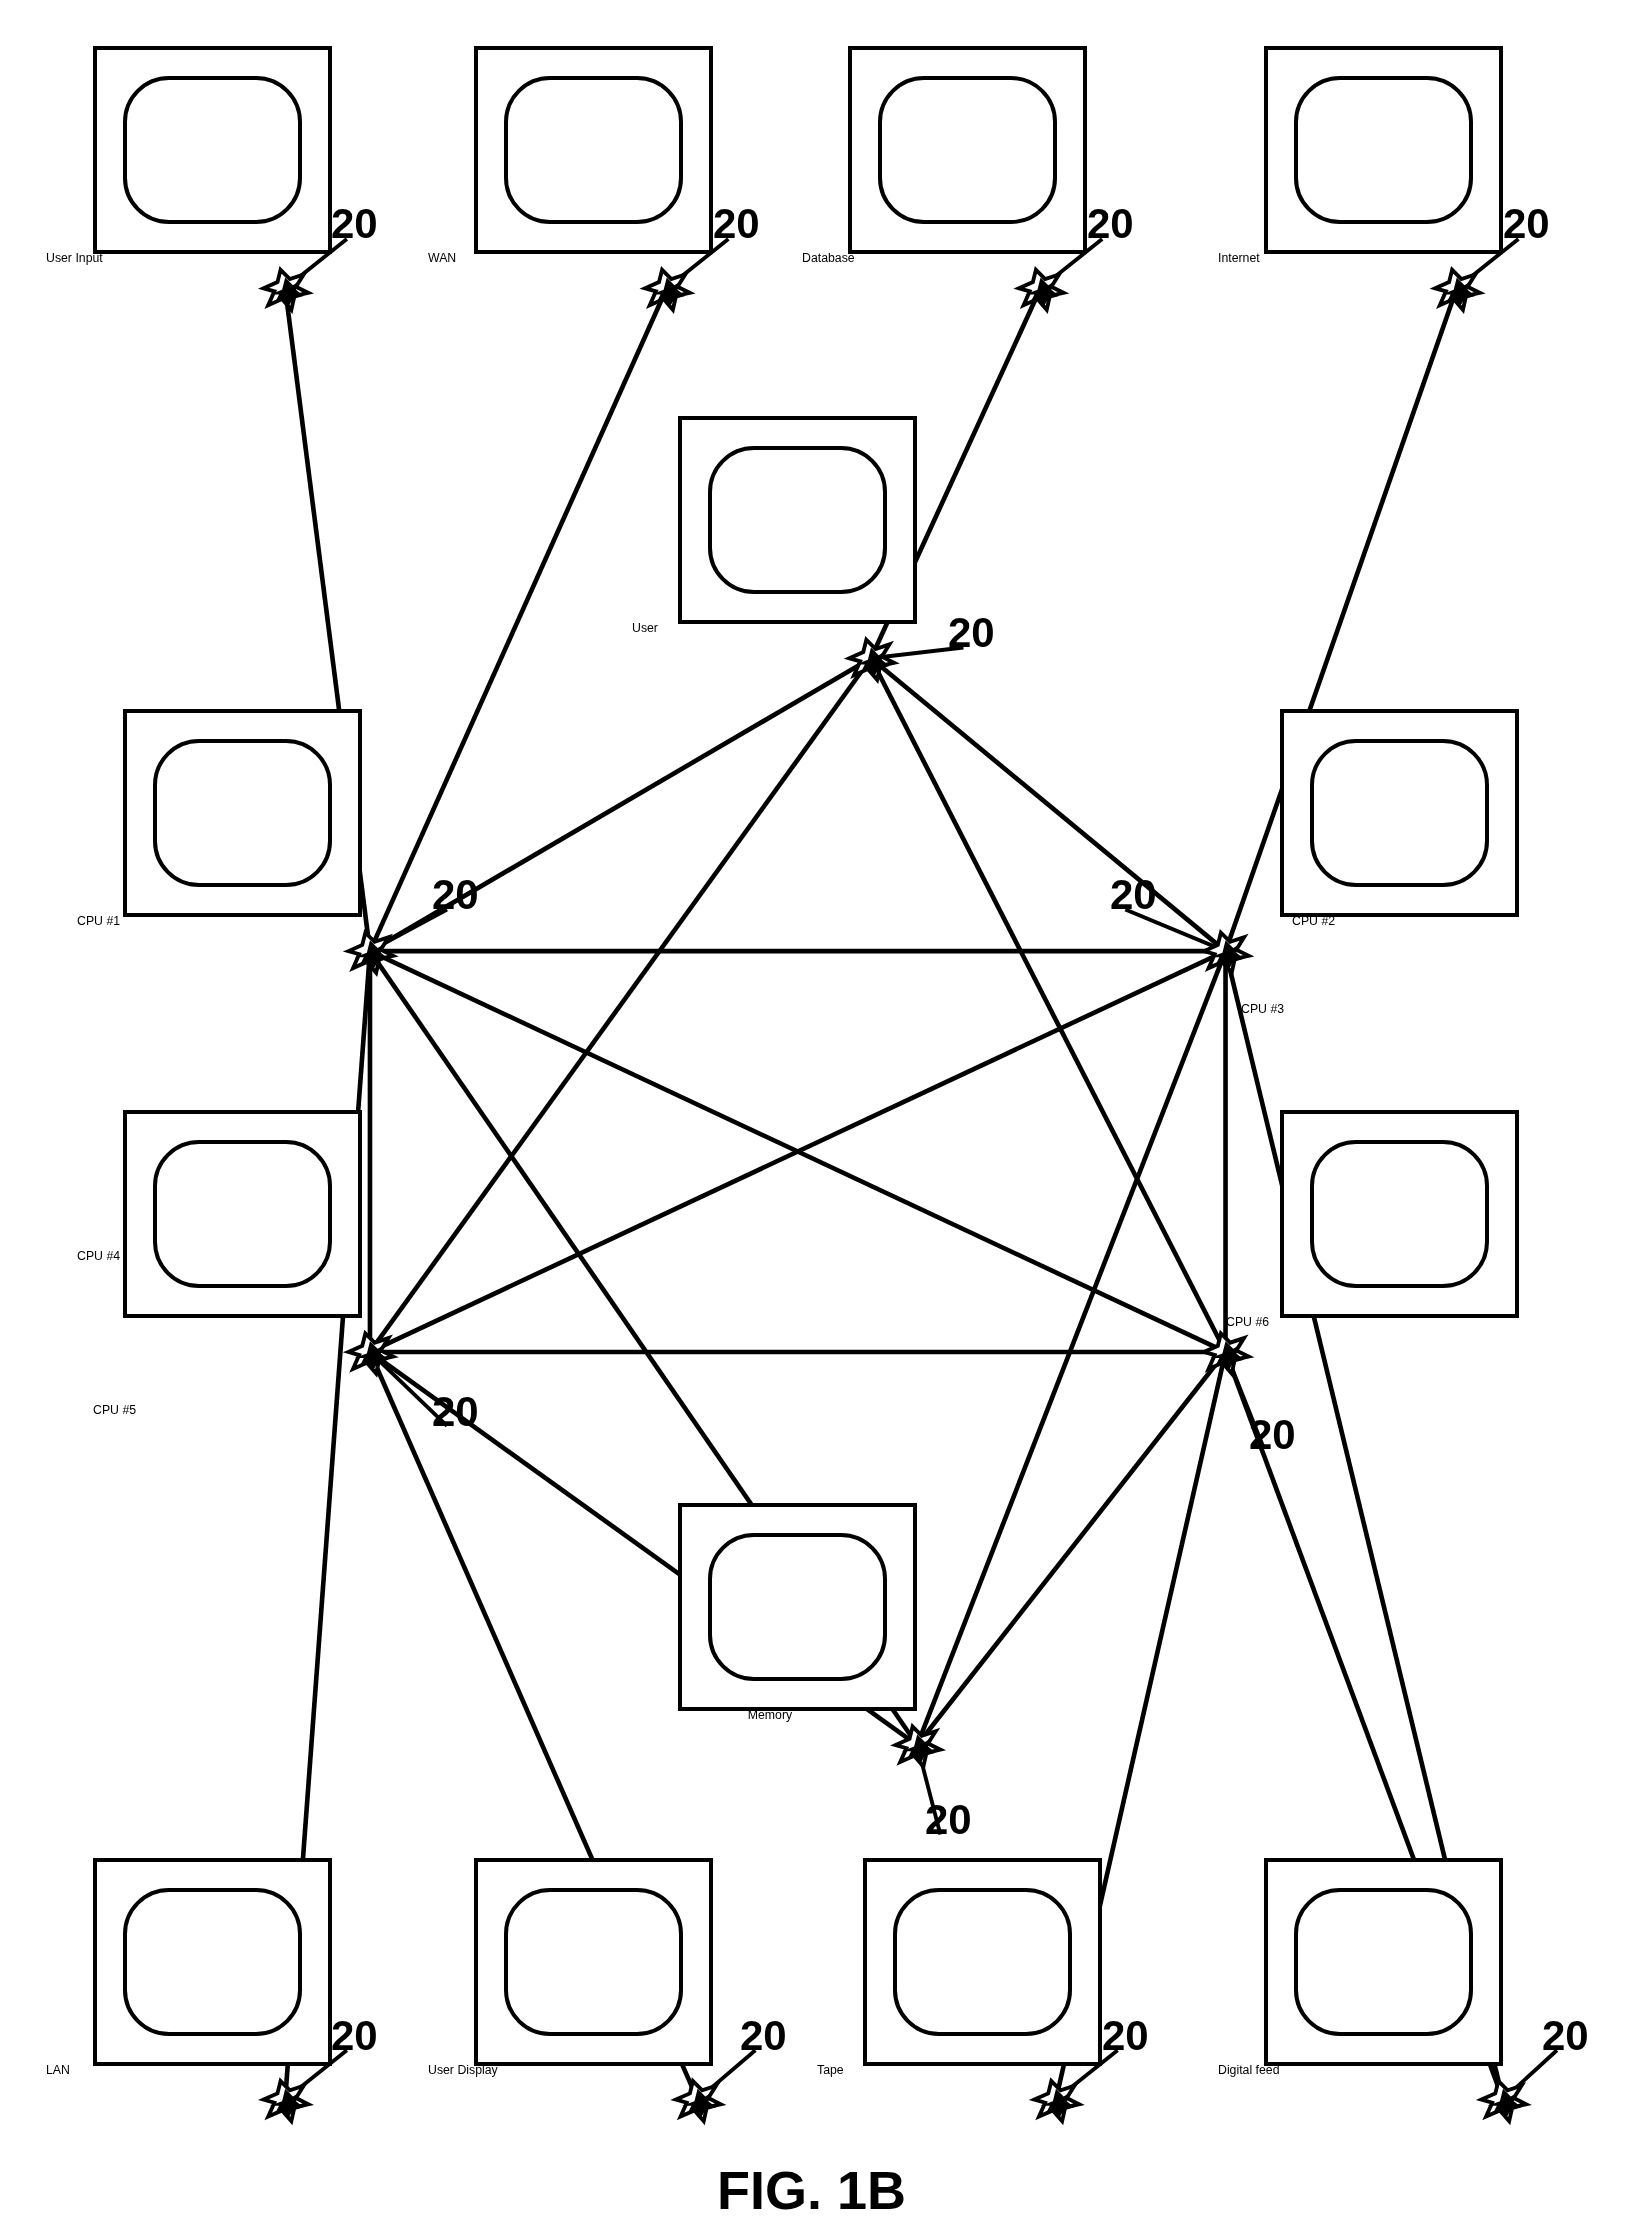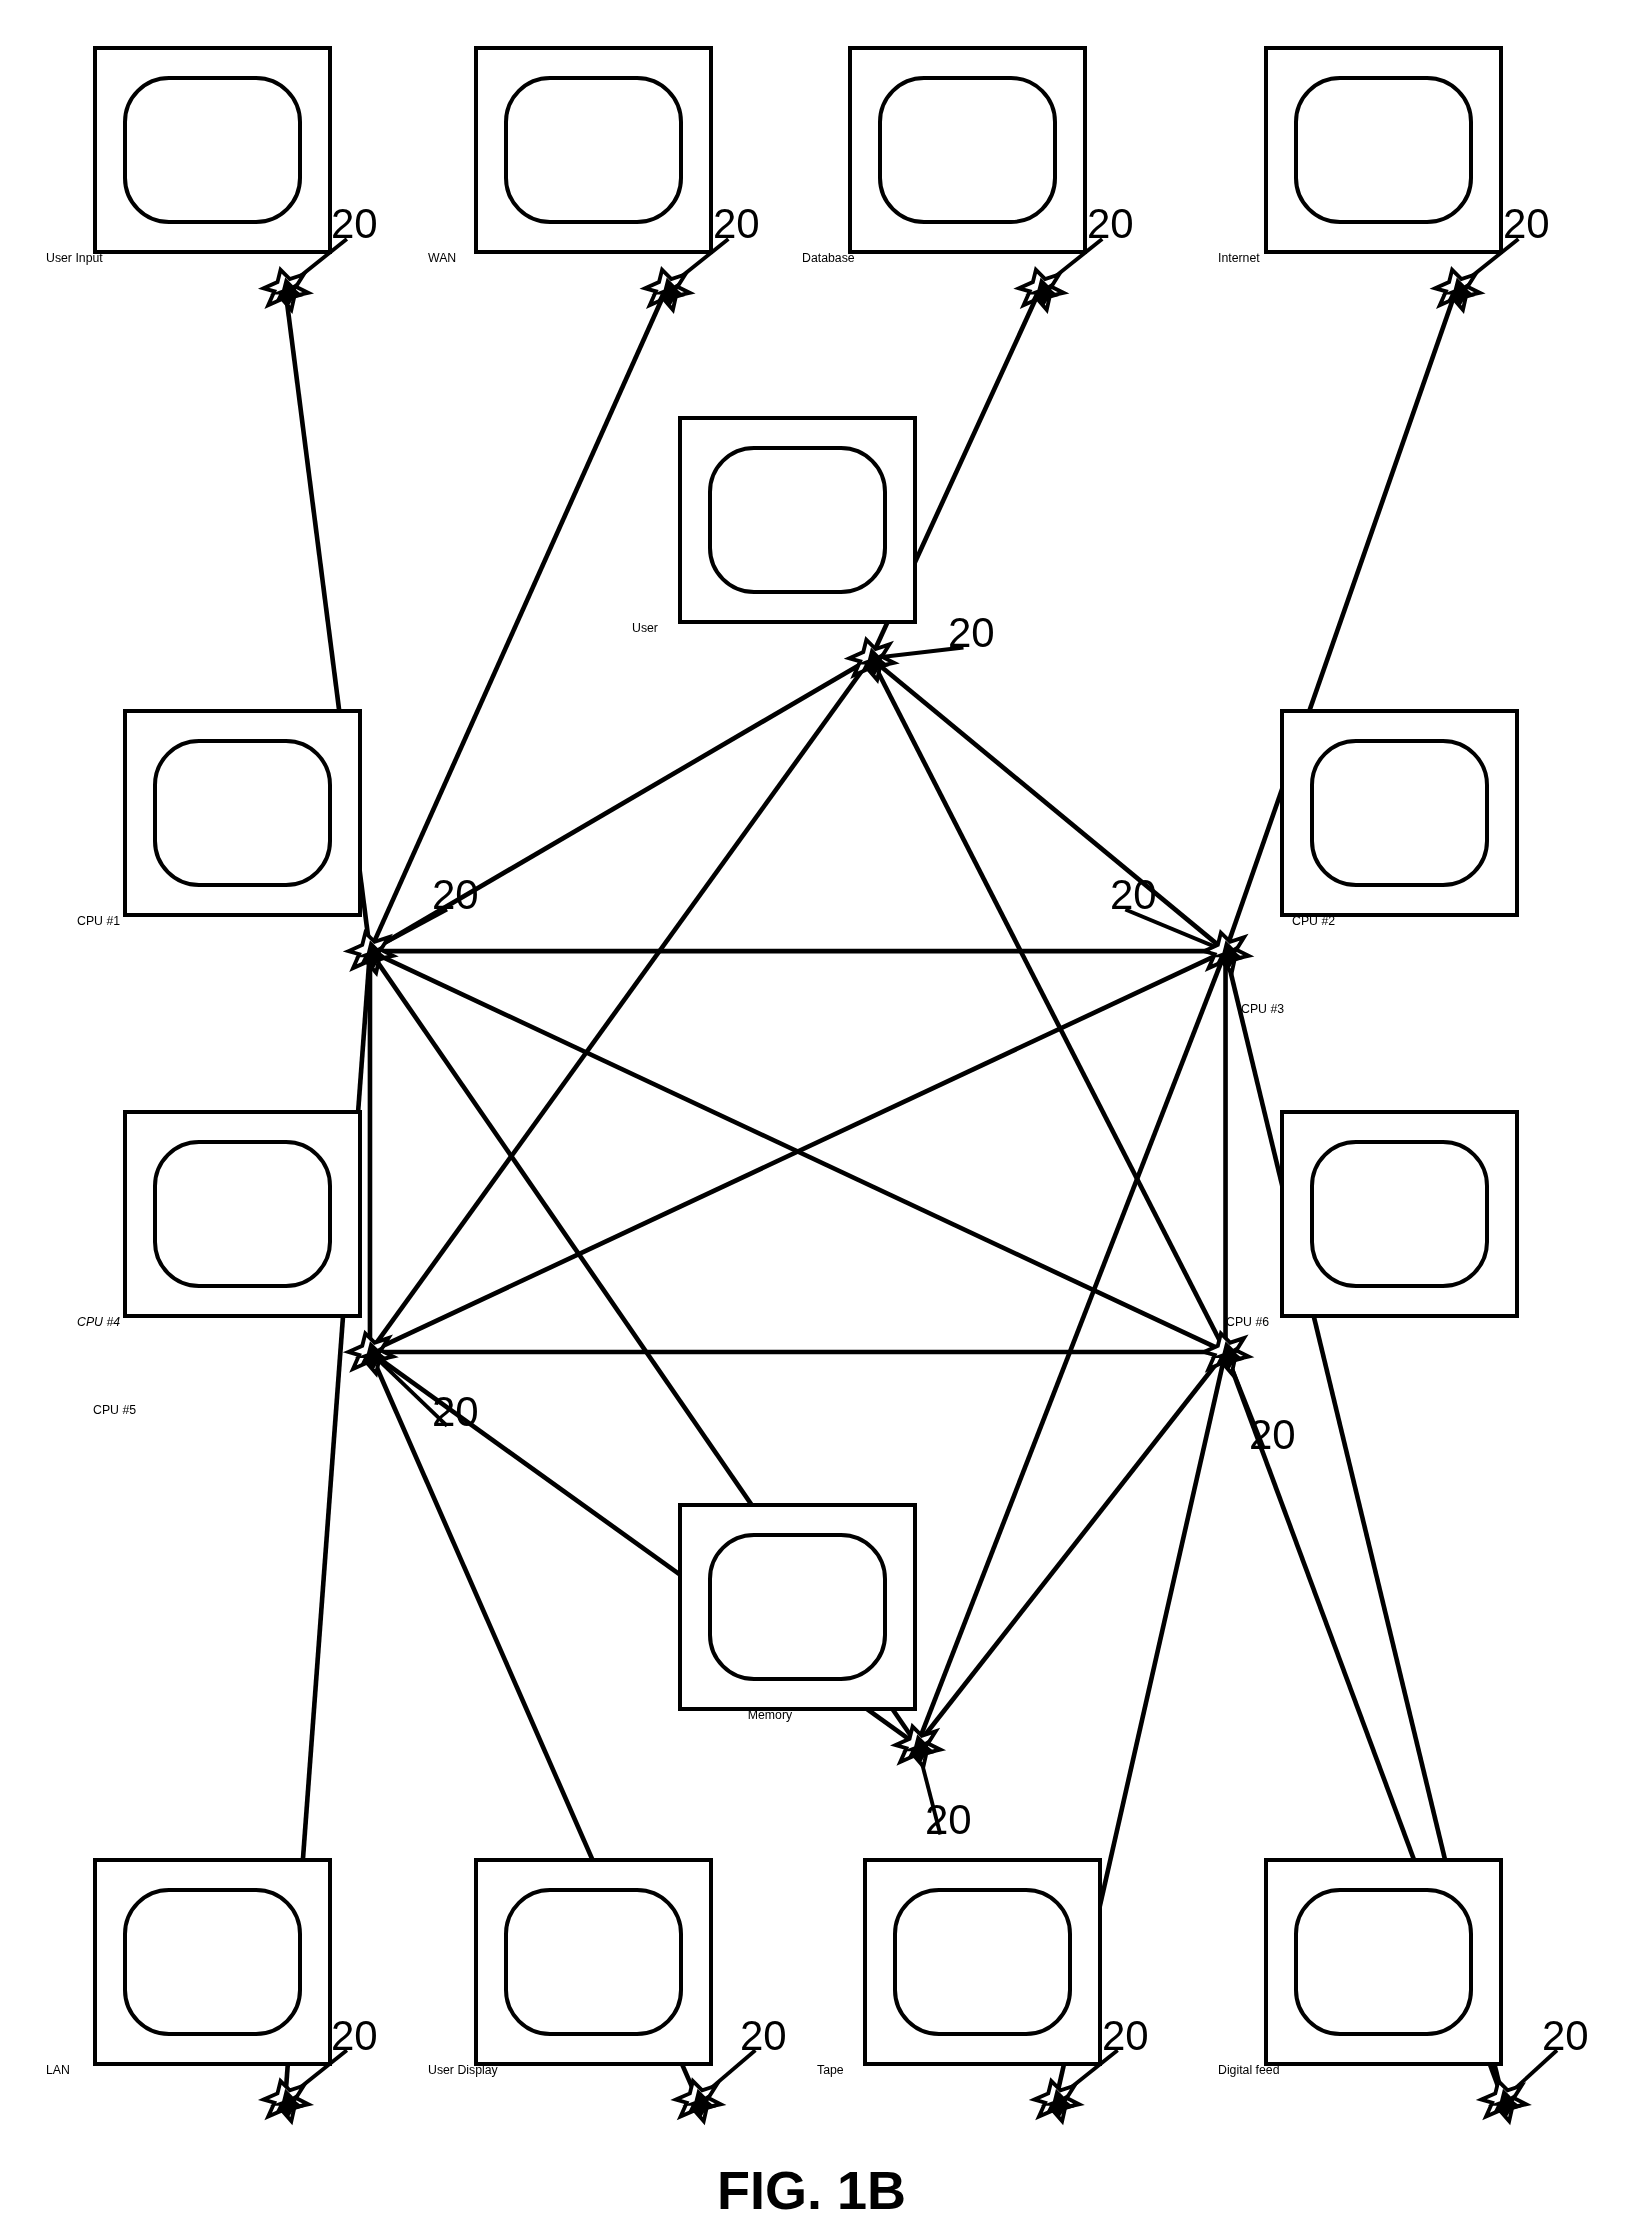--- a/index.html
+++ b/index.html
@@ -1,20 +1,20 @@
 <!DOCTYPE html>
 <html style="font-size:12.3px"><head>
 <meta charset="utf-8">
 <style>
   html,body{margin:0;padding:0;background:#fff;font-family:Arial,Helvetica,sans-serif}
   .stage{position:relative;width:1651px;height:2216px;background:#fff}
   svg.wires{position:absolute;inset:0}
   .monitor{border:4.6px solid #000;background:#fff;position:relative}
   .monitor .screen{position:absolute;border:4.6px solid #000;border-radius:46px}
-  .tag{position:absolute;font-weight:400;font-size:42px}
+  .tag{position:absolute;font-weight:700;font-size:42px}
   .fig{position:absolute;font-weight:700;font-size:54px}
 </style>
 </head>
 <body>
 
 <div class="stage">
   <svg class="wires" width="1651" height="2216" viewBox="0 0 2142 2875">
     <defs>
       <g id="burst">
         <path d="M-28,0 L-10,-8 L-6,-24 L6,-12 L24,-18 L14,-2 L30,6 L12,10 L8,28 L-4,14 L-22,22 L-14,4 Z" fill="#fff" stroke="#000" stroke-width="5"></path>
@@ -104,21 +104,21 @@
         <div class="screen" style="inset: 26px;"></div>
       </div>
       <div class="label" style="position: absolute; left: 77px; top: 914px; width: 331px;">CPU #1</div>
       <div class="monitor" style="left: 1280px; top: 709px; width: 231px; height: 200px; position: absolute;">
         <div class="screen" style="inset: 26px;"></div>
       </div>
       <div class="label" style="position: absolute; left: 1292px; top: 914px; width: 331px;">CPU #2</div>
       <div class="monitor" style="left: 123px; top: 1110px; width: 231px; height: 200px; position: absolute;">
         <div class="screen" style="inset: 26px;"></div>
       </div>
-      <div class="label" style="position: absolute; left: 77px; top: 1315px; width: 331px; font-style: italic;">CPU #4</div>
+      <div class="label" style="position: absolute; left: 77px; top: 1249px; width: 331px;">CPU #4</div>
       <div class="monitor" style="left: 1280px; top: 1110px; width: 231px; height: 200px; position: absolute;">
         <div class="screen" style="inset: 26px;"></div>
       </div>
       <div class="label" style="position: absolute; left: 1226px; top: 1315px; width: 331px;">CPU #6</div>
       <div class="label center" style="position: absolute; left: 1241px; top: 1002px; width: 301px;">CPU #3</div>
       <div class="label center" style="position: absolute; left: 93px; top: 1403px; width: 301px;">CPU #5</div>
       <div class="monitor" style="left: 678px; top: 1503px; width: 231px; height: 200px; position: absolute;">
         <div class="screen" style="inset: 26px;"></div>
       </div>
       <div class="label center" style="position: absolute; left: 608px; top: 1708px; width: 324px; text-align: center;">Memory</div>

